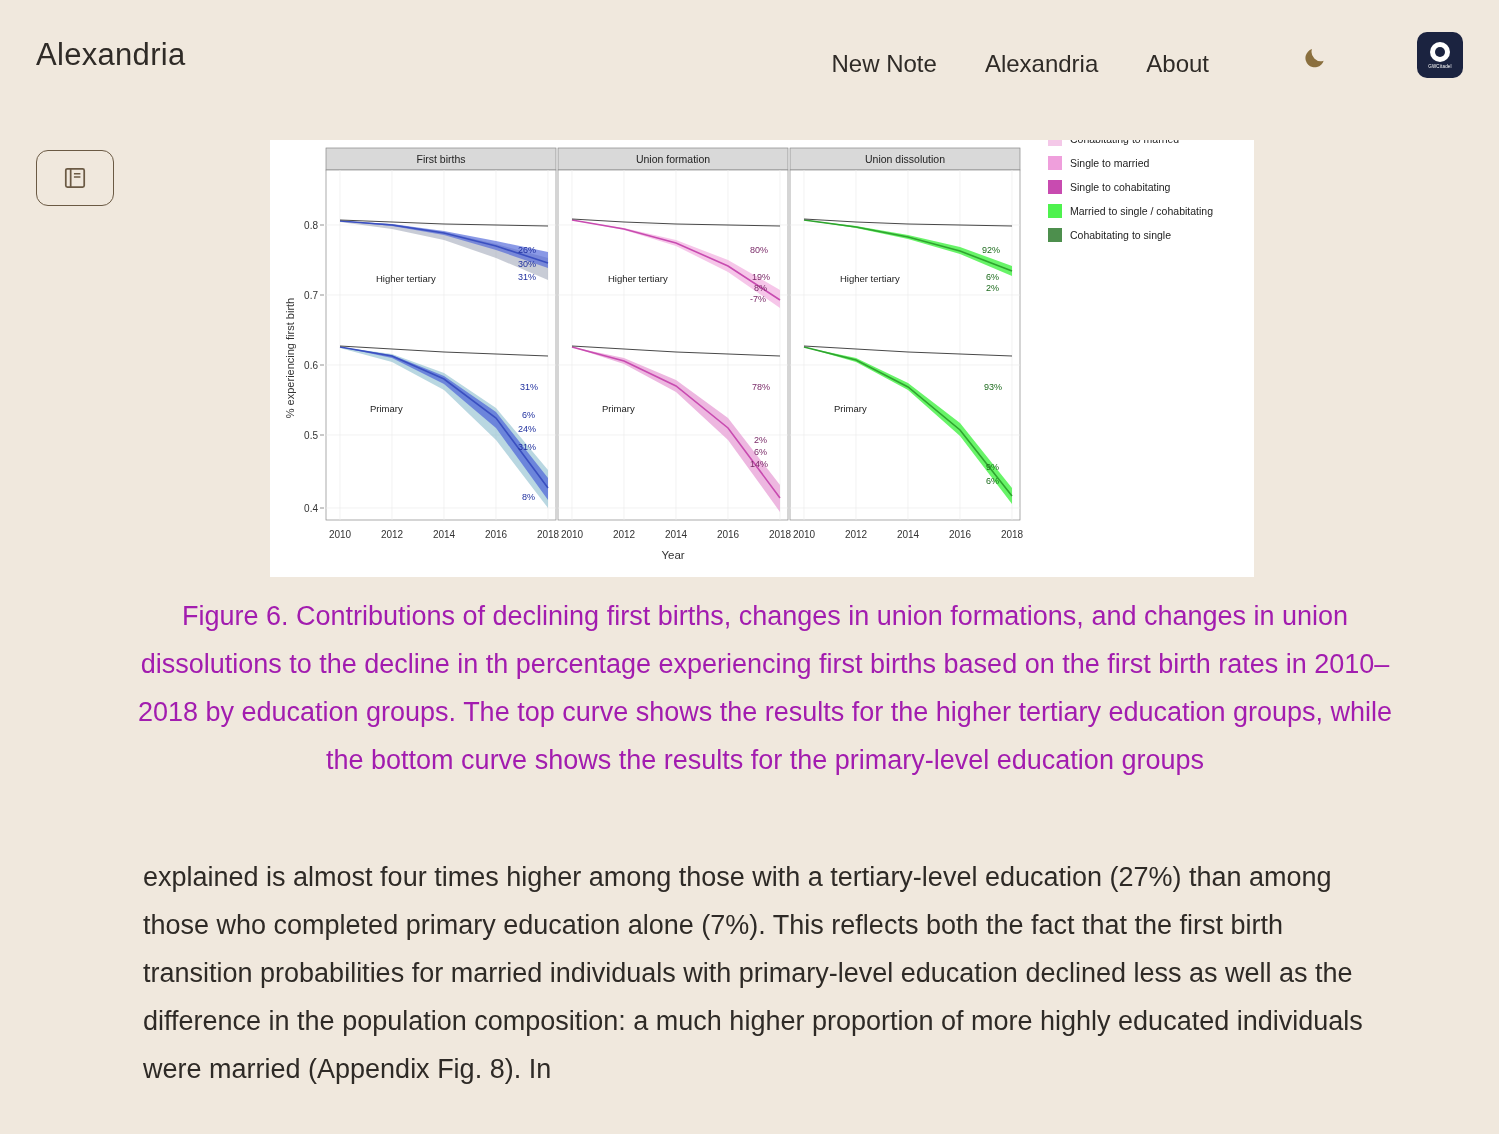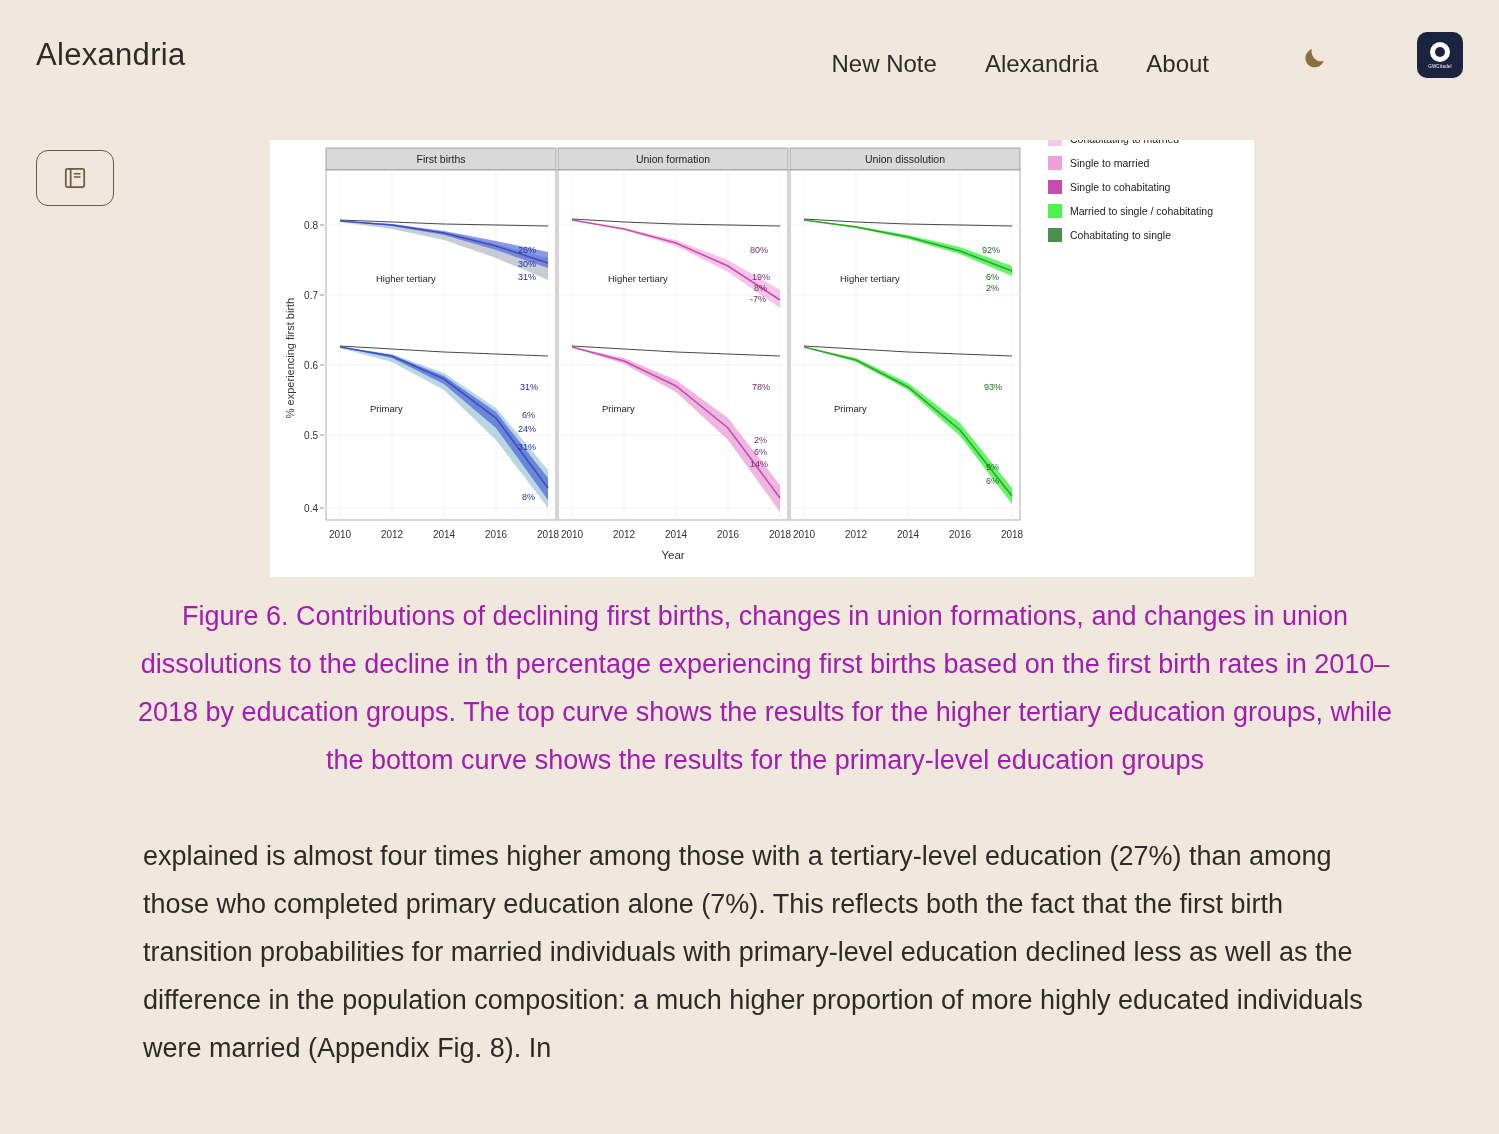--- a/index.html
+++ b/index.html
@@ -115,21 +115,21 @@
     position: absolute;
     left: 120px; top: 592px;
     width: 1290px;
     text-align: center;
     font-size: 27px;
     line-height: 48px;
     color: #a21caf;
   }
   .body-text {
     position: absolute;
-    left: 143px; top: 832px;
+    left: 143px; top: 853px;
     width: 1250px;
     font-size: 27px;
     line-height: 48px;
     color: #2e2a26;
   }
 </style>
 </head>
 <body>
 
 <div class="app">

